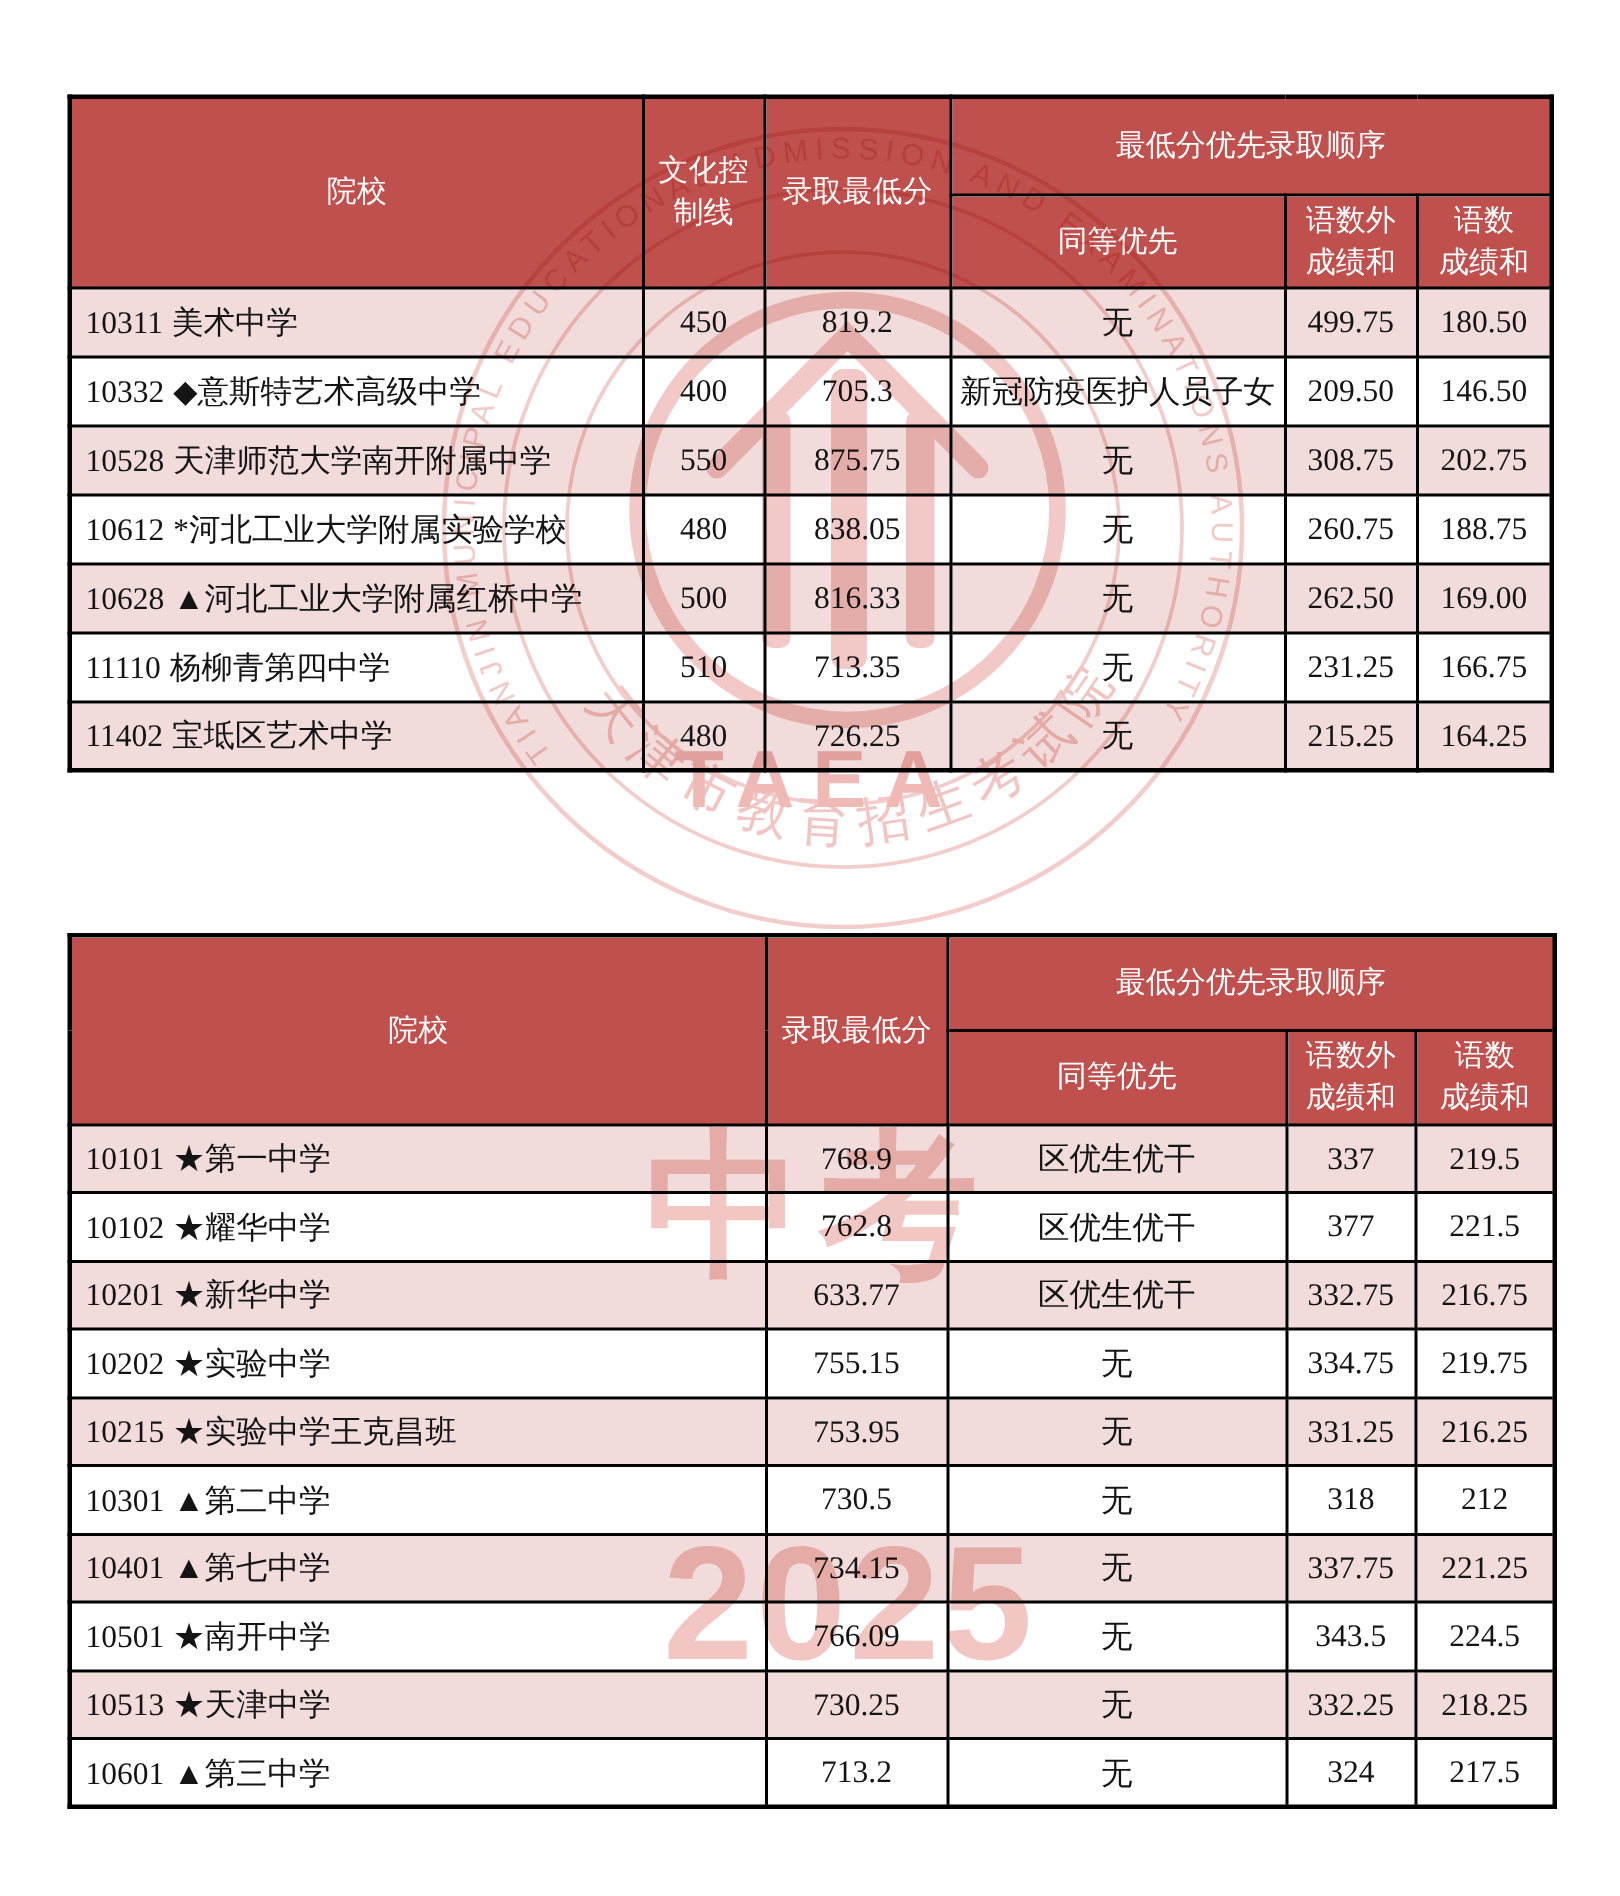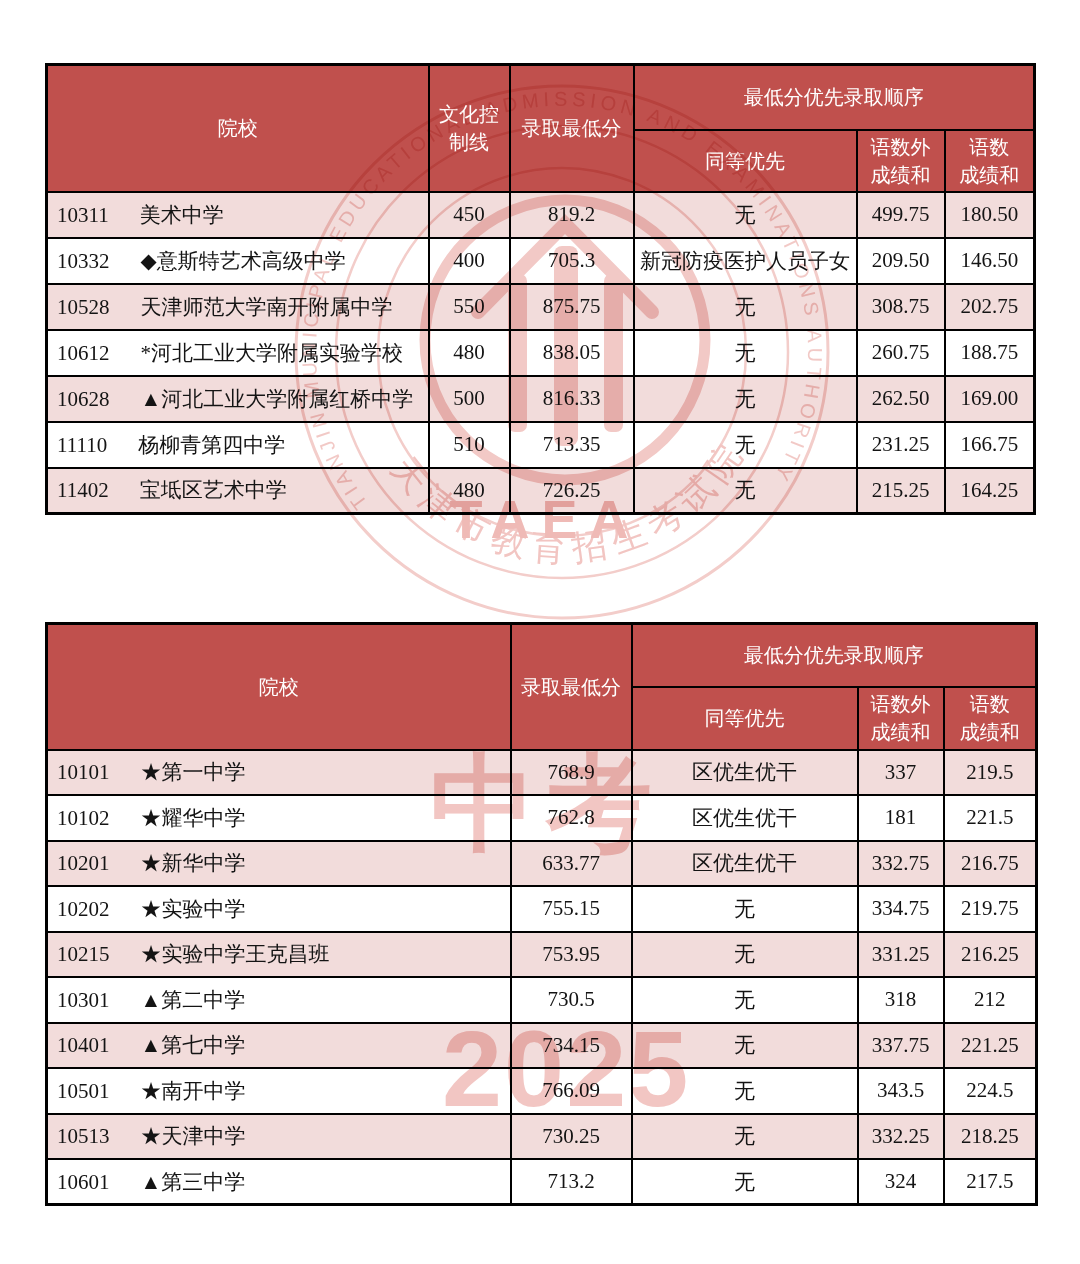--- a/index.html
+++ b/index.html
@@ -15,21 +15,21 @@
     border:2px solid #000;text-align:center;vertical-align:middle;
     padding:0;overflow:hidden;
   }
   .score-table th{
     background:#c0504d;color:#ffffff;font-weight:normal;
     font-size:20px;line-height:1.4;
   }
   .pre{white-space:pre-line;font-family:Liberation Serif, serif;}
   .score-table td{font-size:21px;color:#141414;background:#ffffff;}
   .score-table td.school{text-align:left;padding-left:9px;}
-  .school-code{display:inline-block;margin-right:31px;}
+  .school-code{display:inline-block;margin-right:6px;}
   .score-table tr.alt td{background:#f2dcdb;}
   #table1{left:45px;top:63px;width:988px;}
   #table2{left:45px;top:622px;width:990px;}
   #table1 thead tr.h1{height:65px;}
   #table1 thead tr.h2{height:62px;}
   #table1 tbody tr{height:46px;}
   #table2 thead tr.h1{height:63px;}
   #table2 thead tr.h2{height:63px;}
   #table2 tbody tr{height:45.5px;}
   .watermark{
@@ -154,21 +154,21 @@
           <td class="school"><span class="school-code">10101</span><span>★第一中学</span></td>
           <td>768.9</td>
           <td>区优生优干</td>
           <td>337</td>
           <td>219.5</td>
         </tr>
         <tr>
           <td class="school"><span class="school-code">10102</span><span>★耀华中学</span></td>
           <td>762.8</td>
           <td>区优生优干</td>
-          <td>181</td>
+          <td>377</td>
           <td>221.5</td>
         </tr>
         <tr class="alt">
           <td class="school"><span class="school-code">10201</span><span>★新华中学</span></td>
           <td>633.77</td>
           <td>区优生优干</td>
           <td>332.75</td>
           <td>216.75</td>
         </tr>
         <tr>

